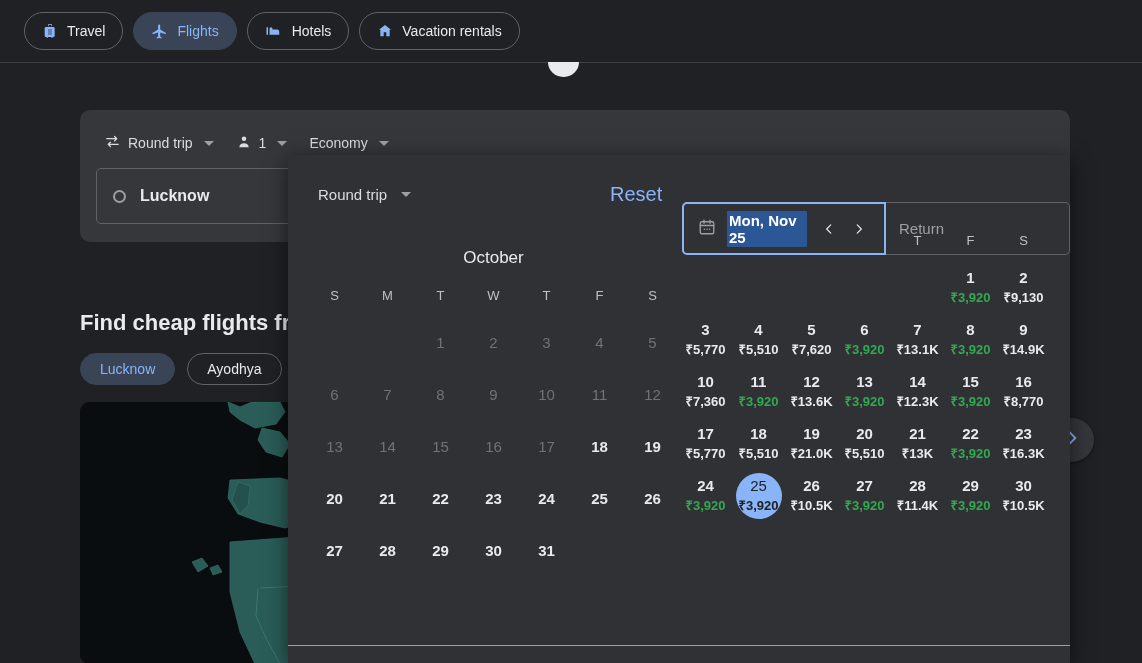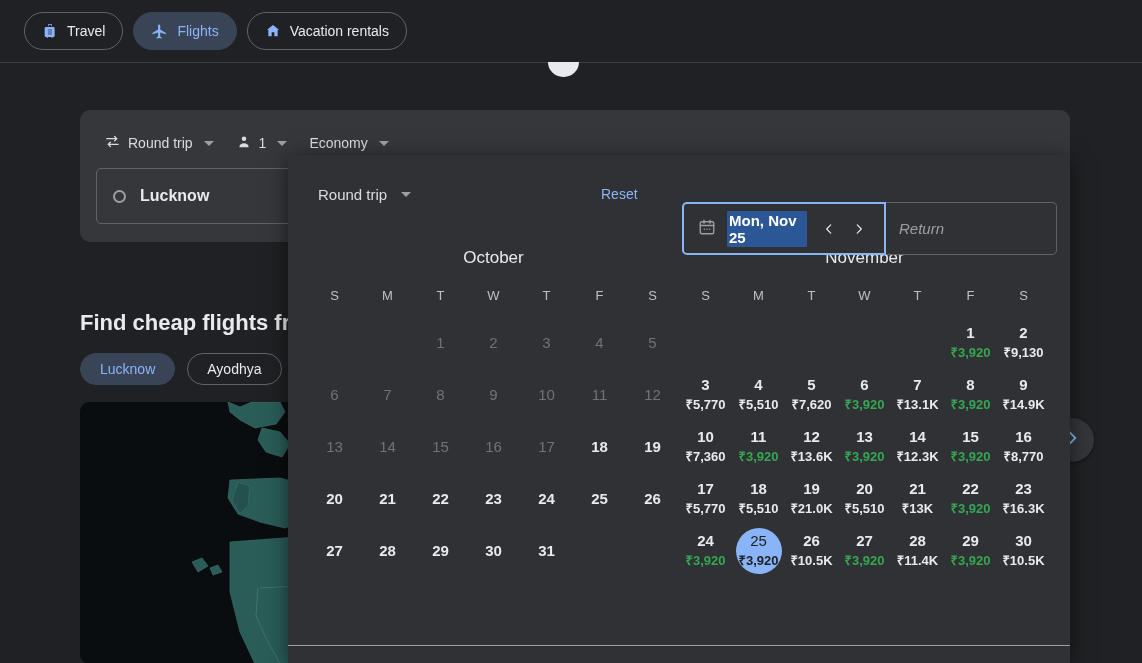--- a/index.html
+++ b/index.html
@@ -119,41 +119,40 @@
     height: 78px;
     display: flex; align-items: center;
     padding: 0 16px 0 30px;
     position: relative;
   }
   .dp-triptype {
     display: flex; align-items: center; gap: 10px;
     color: #dadce0; font-size: 15px;
   }
   .dp-reset {
-    position: absolute; left: 313px;
-    color: #8ab4f8; font-size: 14px;
+    position: absolute; left: 322px;
+    color: #8ab4f8; font-size: 20px;
   }
   .dp-inputs {
     position: absolute; left: 394px; top: 7px;
     display: flex; height: 53px;
   }
   .dp-input {
     height: 53px; display: flex; align-items: center;
     border: 1px solid #5f6368;
     padding: 0 14px; gap: 11px; margin-top: 40px;
   }
   .dp-input.depart {
     width: 204px; border: 2px solid #8ab4f8; border-radius: 5px 0 0 5px;
     background: #303134;
     position: relative; z-index: 2;
   }
   .dp-input.ret {
-    width: 172px; border-radius: 0 5px 5px 0; border-left: none;
+    width: 185px; border-radius: 0 5px 5px 0; border-left: none;
     margin-left: -1px;
-    font-style: italic;
   }
   .dp-date-text {
     color: #ffffff; font-size: 15px; font-weight: bold;
     background: #2b5797; padding: 1px 2px; border-radius: 1px;
   }
   .dp-return-text { color: #9aa0a6; font-size: 15px; }
   .navarrows { display:flex; align-items:center; gap: 8px; margin-left: auto; }
   .arrow-btn {
     width: 22px; height: 22px;
     display:flex; align-items:center; justify-content:center;
@@ -218,20 +217,28 @@
     </span>
     <span>Travel</span>
   </div>
   <div class="navchip active">
     <span>
       <svg width="17" height="17" viewBox="0 0 24 24" fill="#8ab4f8">
           <path d="M21 16v-2l-8-5V3.5a1.5 1.5 0 00-3 0V9l-8 5v2l8-2.5V19l-2 1.5V22l3.5-1 3.5 1v-1.5L13 19v-5.5l8 2.5z"></path>
         </svg>
     </span>
     <span>Flights</span>
+  </div>
+  <div class="navchip">
+    <span>
+      <svg width="18" height="18" viewBox="0 0 24 24" fill="#8ab4f8">
+          <path d="M2 7h2v10H2V7zm4 3h10a3 3 0 013 3v4H6v-7zm2-3a2 2 0 110 4 2 2 0 010-4z"></path>
+        </svg>
+    </span>
+    <span>Hotels</span>
   </div>
   <div class="navchip">
     <span>
       <svg width="16" height="16" viewBox="0 0 24 24" fill="#8ab4f8">
           <path d="M12 3L3 10h2v10h5v-6h4v6h5V10h2L12 3z"></path>
         </svg>
     </span>
     <span>Vacation rentals</span>
   </div>
 </div>
@@ -520,21 +527,20 @@
             </div>
           </div>
           <div class="cell bold">
             <div class="inner">
               <div class="num">31</div>
             </div>
           </div>
         </div>
     </div>
     <div class="cal">
-      <div class="cal-title">November</div>
       <div class="cal-grid">
           <div class="dow">S</div>
           <div class="dow">M</div>
           <div class="dow">T</div>
           <div class="dow">W</div>
           <div class="dow">T</div>
           <div class="dow">F</div>
           <div class="dow">S</div>
           <div class="cell"></div>
           <div class="cell"></div>

